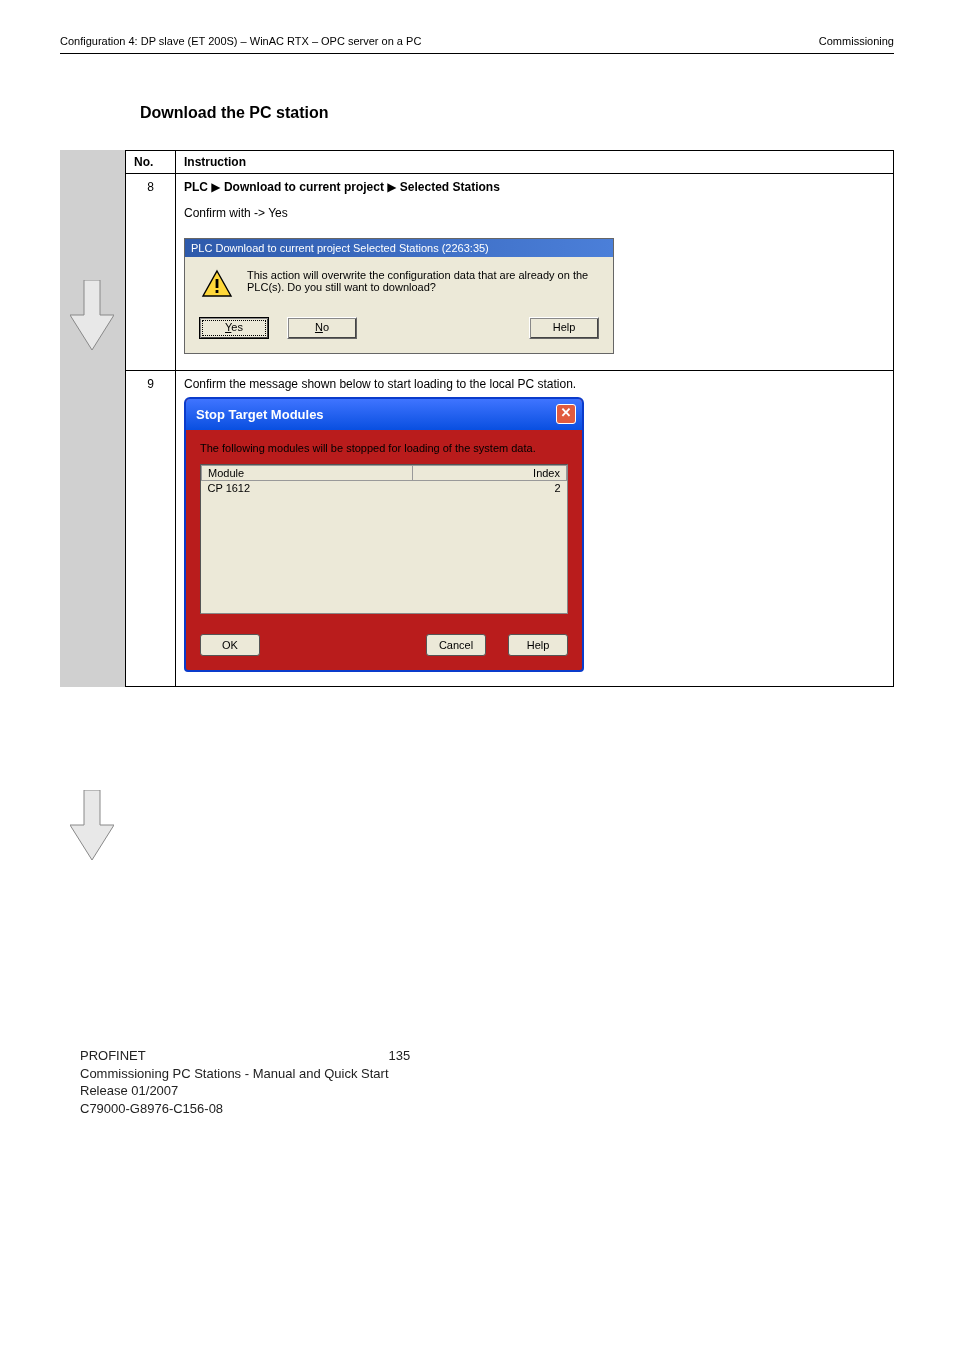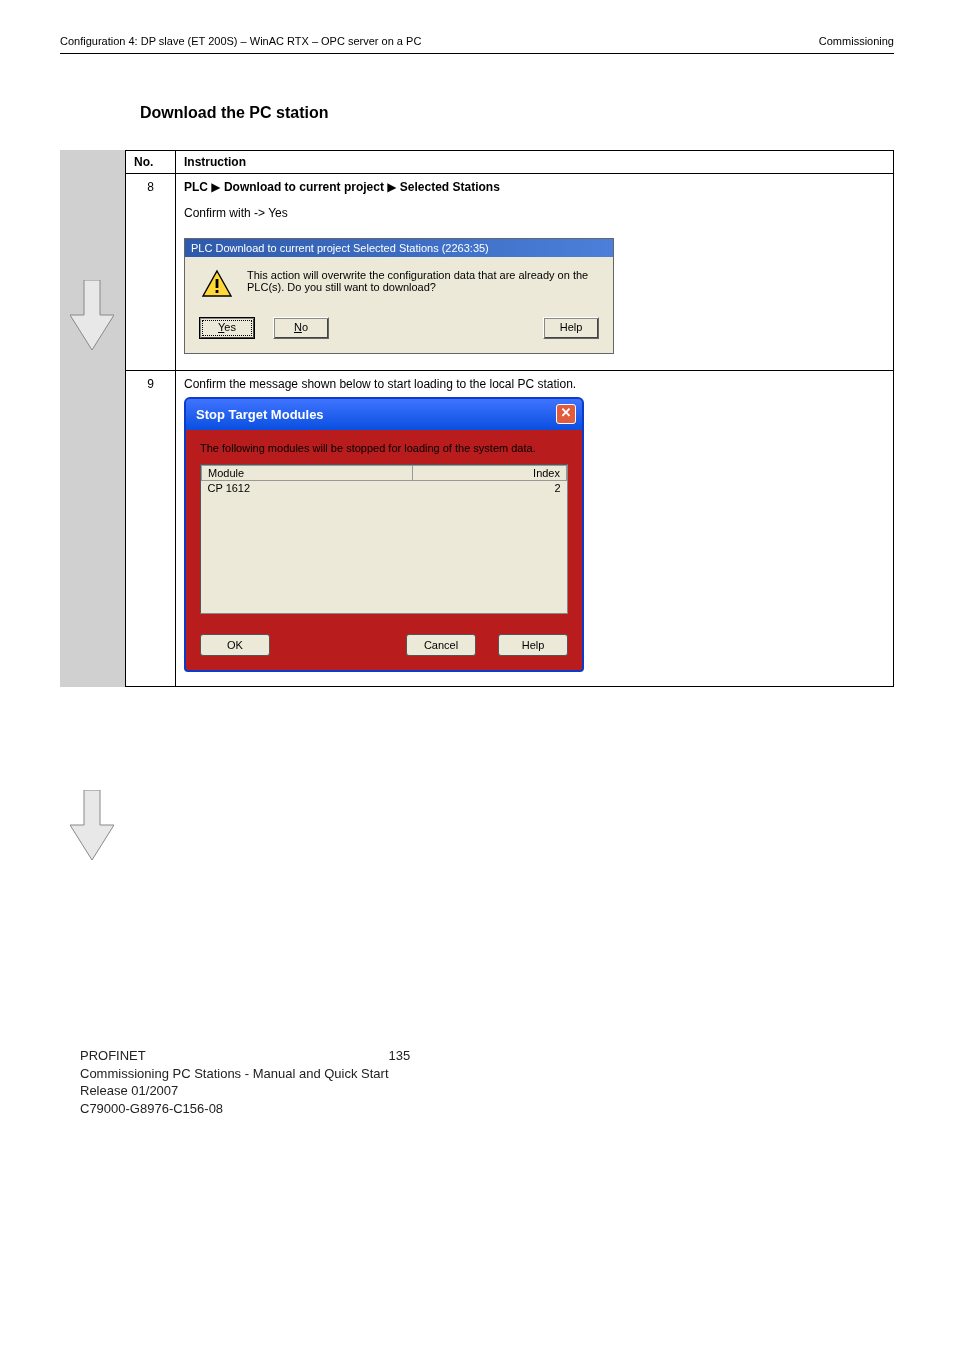--- a/index.html
+++ b/index.html
@@ -91,21 +91,21 @@
     font-size: 11px;
   }
   .dlg1-buttons .spacer { flex: 1; }
   .winbtn {
     background: #ece9d8;
     border: 1px solid #666;
     border-top-color: #fff;
     border-left-color: #fff;
     box-shadow: 1px 1px 0 #888 inset, -1px -1px 0 #444 inset;
     font-size: 11px;
-    width: 56px;
+    width: 70px;
     height: 22px;
     text-align: center;
     line-height: 18px;
     display: inline-block;
   }
   .winbtn.default {
     outline: 1px dotted #000;
     outline-offset: -4px;
     border: 1px solid #000;
   }
@@ -170,21 +170,21 @@
     padding: 8px 14px 14px 14px;
     display: flex;
     font-size: 11px;
     gap: 22px;
   }
   .dlg2-buttons .spacer { flex:1; }
   .xpbtn {
     background: #ece9d8;
     border: 1px solid #555;
     border-radius: 3px;
-    width: 70px;
+    width: 60px;
     height: 22px;
     font-size: 11px;
     text-align: center;
     line-height: 20px;
     display: inline-block;
   }
 
   .arrow {
     position: absolute;
     left: 10px;

